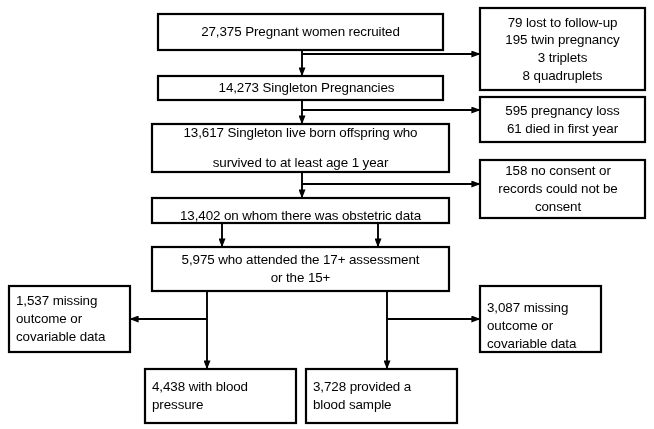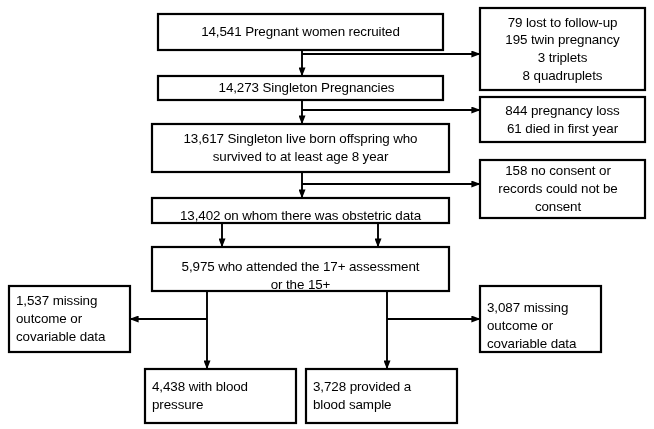--- a/index.html
+++ b/index.html
@@ -102,50 +102,50 @@
 
       <rect class="box-rect" x="9" y="286" width="121" height="66" rx="0"></rect>
       <rect class="box-rect" x="480" y="286" width="121" height="66" rx="0"></rect>
 
       <rect class="box-rect" x="145" y="369" width="151" height="54" rx="0"></rect>
       <rect class="box-rect" x="306" y="369" width="151" height="54" rx="0"></rect>
     </g>
   </svg>
 
   <div class="node-label center" style="left:158px; top:14px; width:285px; height:36px;">
-    <span class="ln">14,541 Pregnant women recruited</span>
+    <span class="ln">27,375 Pregnant women recruited</span>
   </div>
 
   <div class="node-label center" style="left:158px; top:76px; width:285px; height:24px;padding-left:12px;">
     <span class="ln">14,273 Singleton Pregnancies</span>
   </div>
 
-  <div class="node-label center" style="left:152px; top:124px; width:297px; height:48px;">
+  <div class="node-label center" style="left:152px; top:124px; width:297px; height:48px;justify-content:space-between;">
     <span class="ln">13,617 Singleton live born offspring who</span>
-    <span class="ln">survived to at least age 8 year</span>
+    <span class="ln">survived to at least age 1 year</span>
   </div>
 
   <div class="node-label center" style="left:152px; top:198px; width:297px; height:36px;">
     <span class="ln">13,402 on whom there was obstetric data</span>
   </div>
 
-  <div class="node-label center" style="left:152px; top:254px; width:297px; height:44px;">
+  <div class="node-label center" style="left:152px; top:247px; width:297px; height:44px;">
     <span class="ln">5,975 who attended the 17+ assessment</span>
     <span class="ln">or the 15+</span>
   </div>
 
   <div class="node-label center" style="left:480px; top:8px; width:165px; height:82px;">
     <span class="ln">79 lost to follow-up</span>
     <span class="ln">195 twin pregnancy</span>
     <span class="ln">3 triplets</span>
     <span class="ln">8 quadruplets</span>
   </div>
 
   <div class="node-label center" style="left:480px; top:97px; width:165px; height:45px;">
-    <span class="ln">844 pregnancy loss</span>
+    <span class="ln">595 pregnancy loss</span>
     <span class="ln">61 died in first year</span>
   </div>
 
   <div class="node-label center" style="left:480px; top:160px; width:156px; height:58px;">
     <span class="ln">158 no consent or</span>
     <span class="ln">records could not be</span>
     <span class="ln">consent</span>
   </div>
 
   <div class="node-label left" style="left:9px; top:286px; width:121px; height:66px;">

